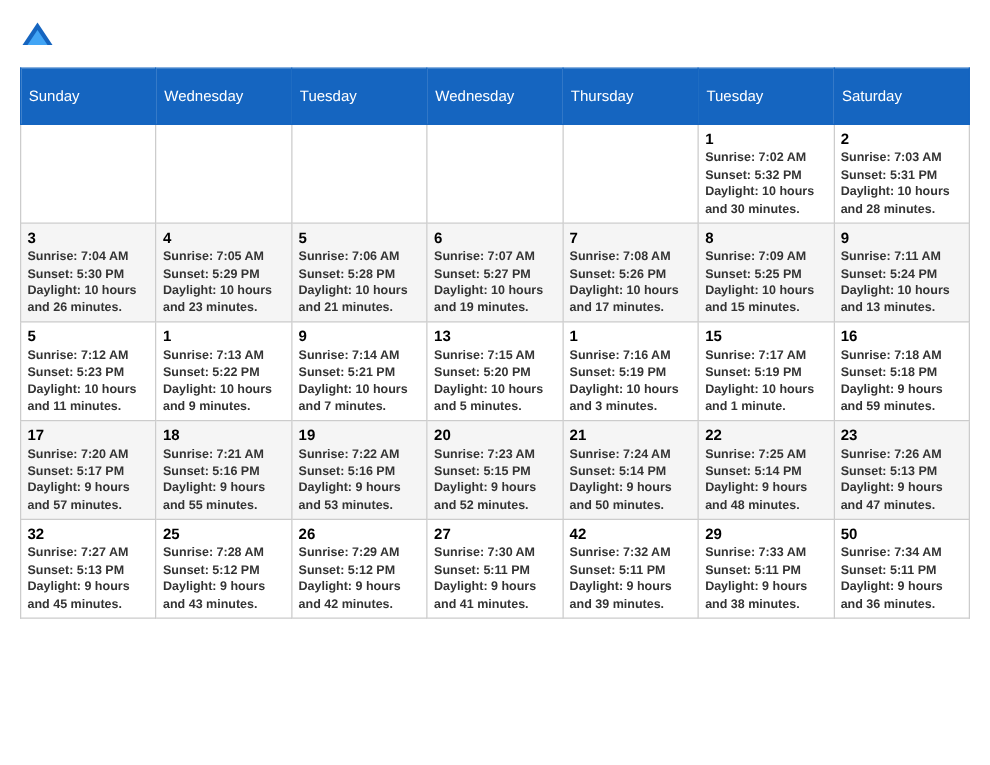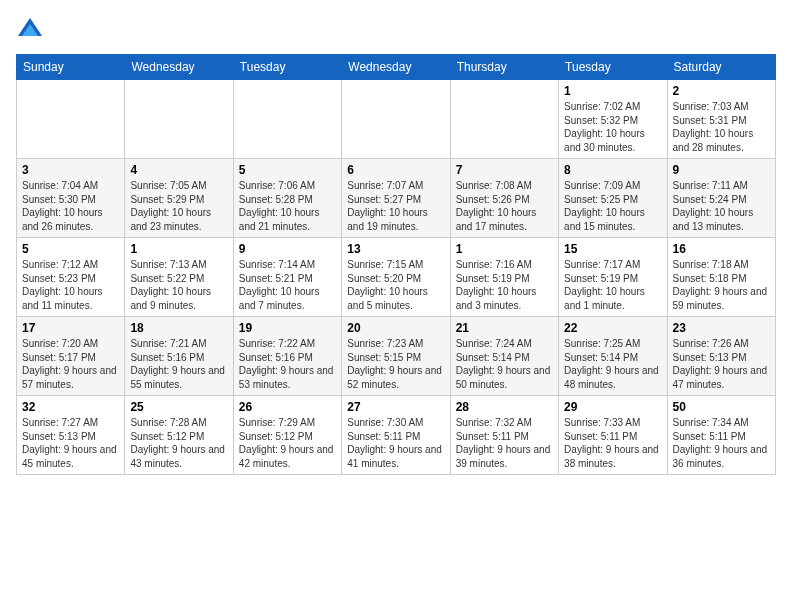--- a/index.html
+++ b/index.html
@@ -58,21 +58,21 @@
       color: #555;
     }
     .calendar {
       width: 100%;
       border-collapse: collapse;
       font-size: 10.5px;
     }
     .calendar th {
       background: #1565c0;
       color: #fff;
-      padding: 5px 6px;
+      padding: 15px 6px;
       text-align: left;
       font-size: 12px;
       font-weight: normal;
       border: 1px solid #1565c0;
     }
     .calendar td {
       border: 1px solid #ccc;
       vertical-align: top;
       padding: 4px 5px;
       width: 14.28%;
@@ -85,20 +85,21 @@
     .day-number {
       font-weight: bold;
       font-size: 12px;
       margin-bottom: 2px;
       display: block;
     }
     .day-info {
       color: #333;
       line-height: 1.35;
       font-size: 10px;
+      font-weight: bold;
     }
     .empty-cell {
       background: #fff !important;
     }
   </style>
 </head>
 <body>
 
 <div class="page">
   <div class="header">
@@ -247,21 +248,21 @@
           </td>
           <td>
             <span class="day-number">26</span>
             <div class="day-info">Sunrise: 7:29 AM<br>Sunset: 5:12 PM<br>Daylight: 9 hours and 42 minutes.</div>
           </td>
           <td>
             <span class="day-number">27</span>
             <div class="day-info">Sunrise: 7:30 AM<br>Sunset: 5:11 PM<br>Daylight: 9 hours and 41 minutes.</div>
           </td>
           <td>
-            <span class="day-number">28</span>
+            <span class="day-number">42</span>
             <div class="day-info">Sunrise: 7:32 AM<br>Sunset: 5:11 PM<br>Daylight: 9 hours and 39 minutes.</div>
           </td>
           <td>
             <span class="day-number">29</span>
             <div class="day-info">Sunrise: 7:33 AM<br>Sunset: 5:11 PM<br>Daylight: 9 hours and 38 minutes.</div>
           </td>
           <td>
             <span class="day-number">50</span>
             <div class="day-info">Sunrise: 7:34 AM<br>Sunset: 5:11 PM<br>Daylight: 9 hours and 36 minutes.</div>
           </td>

